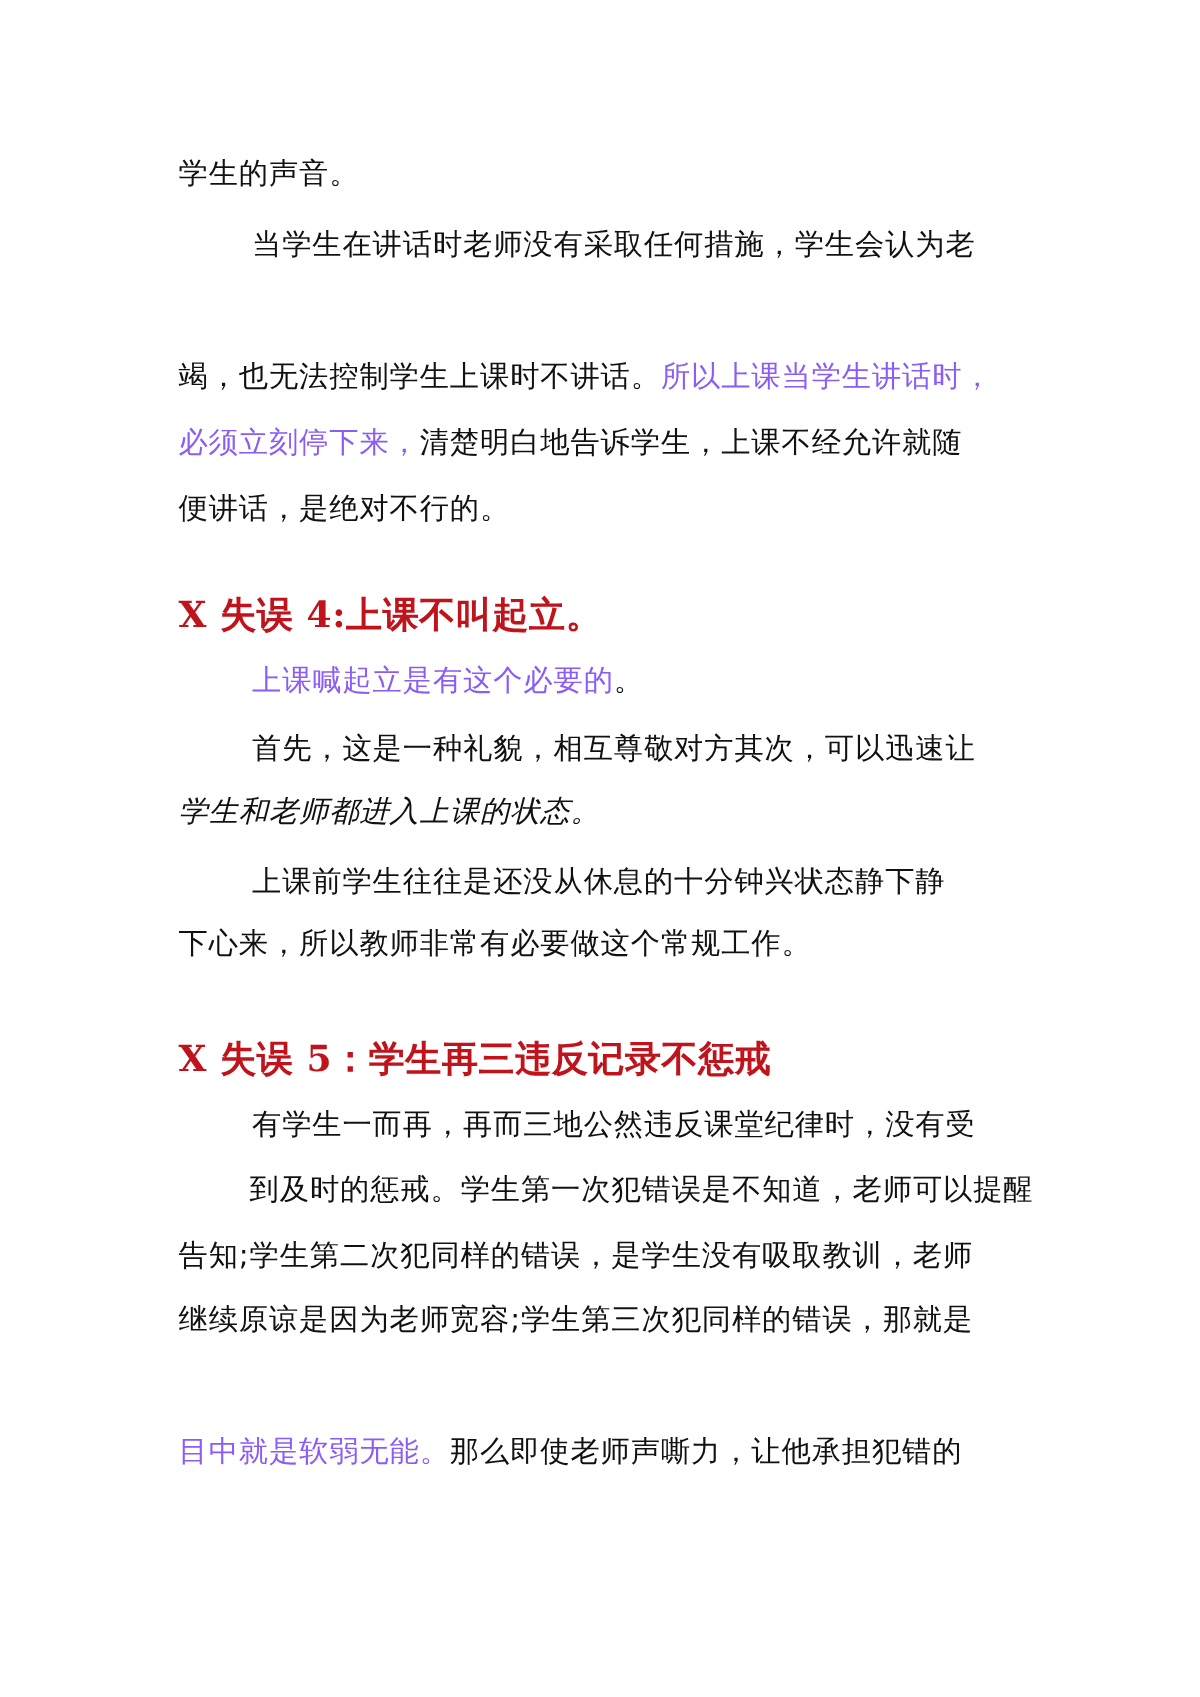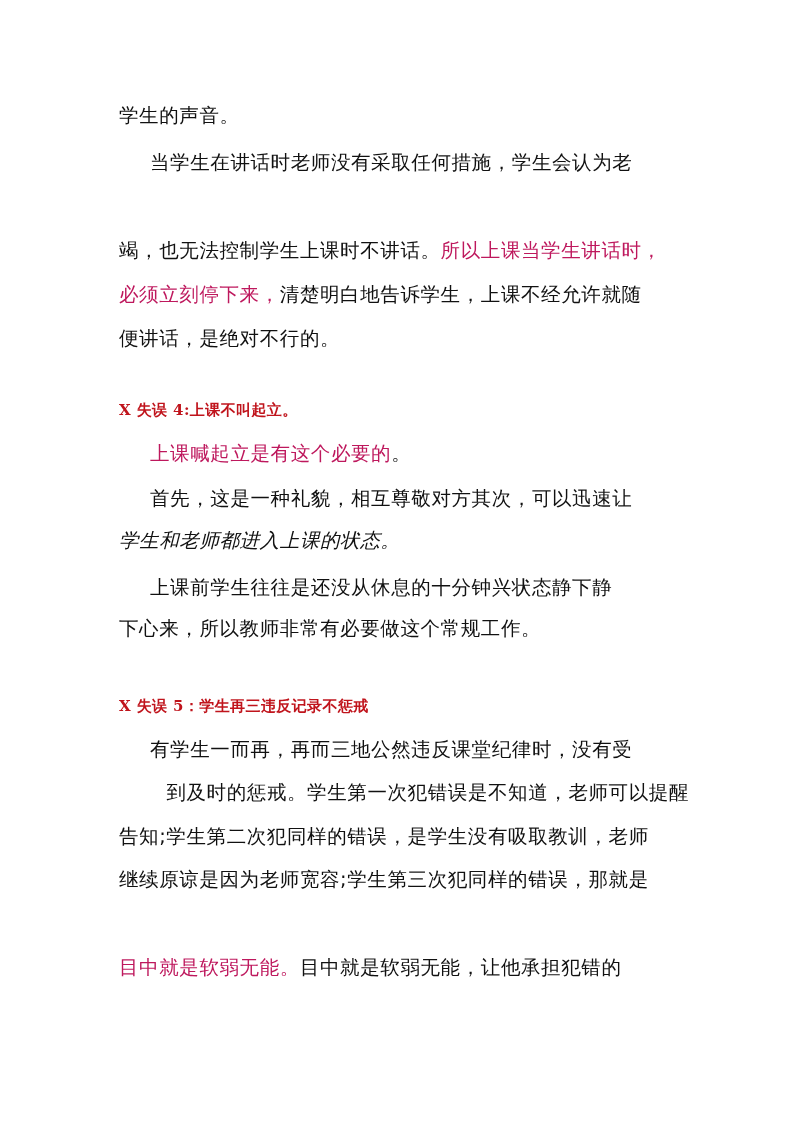--- a/index.html
+++ b/index.html
@@ -24,26 +24,26 @@
     }
     .line {
       position: absolute;
       left: 119px;
       width: 570px;
       font-size: 19.5px;
       line-height: 26px;
       white-space: nowrap;
       letter-spacing: 0.6px;
     }
-    .indent { left: 150px; }
-    .green { color: #be185d; }
+    .indent { left: 168px; }
+    .green { color: #8b5cf6; }
     .heading {
       position: absolute;
       left: 119px;
-      font-size: 15px;
+      font-size: 24px;
       line-height: 28px;
       font-weight: bold;
       color: #c0141c;
       font-family: "DejaVu Serif", serif;
       white-space: nowrap;
       letter-spacing: 0.4px;
     }
   </style>
 </head>
 <body>
@@ -61,15 +61,15 @@
   <div class="line indent" style="top:486px;"><span>首先，这是一种礼貌，相互尊敬对方其次，可以迅速让</span></div>
   <div class="line" style="top:528px;font-style:italic;"><span>学生和老师都进入上课的状态。</span></div>
   <div class="line indent" style="top:575px;"><span>上课前学生往往是还没从休息的十分钟兴状态静下静</span></div>
   <div class="line" style="top:616px;"><span>下心来，所以教师非常有必要做这个常规工作。</span></div>
 
   <div class="heading" style="top:692px;">X 失误 5：学生再三违反记录不惩戒</div>
   <div class="line indent" style="top:737px;"><span>有学生一而再，再而三地公然违反课堂纪律时，没有受</span></div>
   <div class="line" style="top:780px;text-align:right;"><span>到及时的惩戒。学生第一次犯错误是不知道，老师可以提醒</span></div>
   <div class="line" style="top:824px;"><span>告知;学生第二次犯同样的错误，是学生没有吸取教训，老师</span></div>
   <div class="line" style="top:867px;"><span>继续原谅是因为老师宽容;学生第三次犯同样的错误，那就是</span></div>
-  <div class="line" style="top:955px;"><span class="green">目中就是软弱无能。</span><span>目中就是软弱无能，让他承担犯错的</span></div>
+  <div class="line" style="top:955px;"><span class="green">目中就是软弱无能。</span><span>那么即使老师声嘶力，让他承担犯错的</span></div>
 
 </div>
 
 </body></html>

